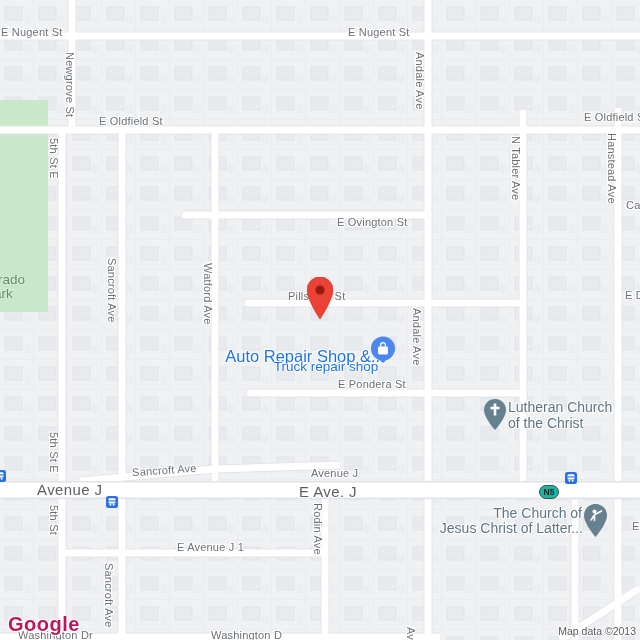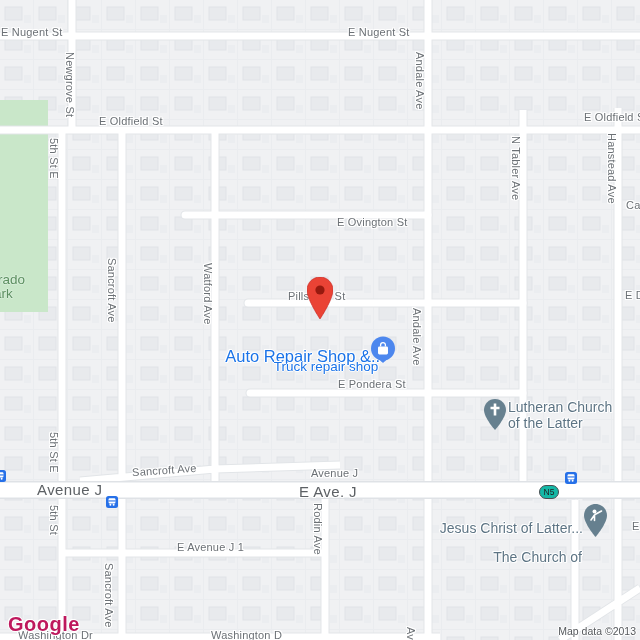--- a/index.html
+++ b/index.html
@@ -14,21 +14,21 @@
        text-shadow:1px 0 0 #d8eeda,-1px 0 0 #d8eeda,0 1px 0 #d8eeda,0 -1px 0 #d8eeda;}
   .poi-name{position:absolute;z-index:3;font-size:16.5px;font-weight:500;color:#1a73e8;white-space:nowrap;transform:translateX(-50%);
        text-shadow:1px 0 0 #fff,-1px 0 0 #fff,0 1px 0 #fff,0 -1px 0 #fff,1px 1px 0 #fff,-1px -1px 0 #fff;}
   .poi-cat{position:absolute;z-index:3;font-size:13.5px;color:#1a73e8;white-space:nowrap;transform:translateX(-50%);
        text-shadow:1px 0 0 #fff,-1px 0 0 #fff,0 1px 0 #fff,0 -1px 0 #fff;}
   .church-lbl{position:absolute;z-index:3;font-size:14px;color:#5d7484;white-space:nowrap;
        text-shadow:1px 0 0 #fff,-1px 0 0 #fff,0 1px 0 #fff,0 -1px 0 #fff,1px 1px 0 #fff,-1px -1px 0 #fff;}
   .pin{position:absolute;z-index:4;}
   .transit{position:absolute;z-index:3;width:12px;height:12px;}
   .badge{position:absolute;z-index:3;width:18px;height:12px;background:#14b8a6;border:1.5px solid #4a4d51;
-       border-radius:7px;font-size:8.5px;font-weight:normal;color:#202124;display:flex;align-items:center;justify-content:center;}
+       border-radius:7px;font-size:8.5px;font-weight:bold;color:#202124;display:flex;align-items:center;justify-content:center;}
   .glogo{position:absolute;z-index:5;left:8px;top:613px;font-size:20px;font-weight:bold;color:#be185d;letter-spacing:.5px;
        text-shadow:1px 0 0 #fff,-1px 0 0 #fff,0 1px 0 #fff,0 -1px 0 #fff,1px 1px 0 #fff,-1px -1px 0 #fff;}
   .attrib{position:absolute;z-index:5;right:4px;top:625px;font-size:10.5px;color:#55585c;
        text-shadow:1px 0 0 #fff,-1px 0 0 #fff,0 1px 0 #fff,0 -1px 0 #fff;}
 </style>
 </head>
 <body>
 
 <div class="map">
 
@@ -102,29 +102,29 @@
   </div>
 
   <div class="pin" style="left:307px;top:277px;">
     <svg width="26" height="42" viewBox="0 0 26 42">
       <path d="M13 0 C5.8 0 0 5.8 0 13 c0 9.7 13 29 13 29 s13 -19.3 13 -29 C26 5.8 20.2 0 13 0 Z" fill="#ea4335" stroke="#c5221f" stroke-width="0.6"></path>
       <circle cx="13" cy="13" r="4.6" fill="#971a0f"></circle>
     </svg>
   </div>
 
   <div class="church-lbl" style="left:508px;top:399px;">Lutheran Church</div>
-  <div class="church-lbl" style="left:508px;top:415px;">of the Latter</div>
+  <div class="church-lbl" style="left:508px;top:415px;">of the Christ</div>
   <div class="pin" style="left:484px;top:399px;">
     <svg width="22" height="31" viewBox="0 0 22 31">
       <path d="M11 0 C4.9 0 0 4.9 0 11 c0 7.8 11 20 11 20 s11 -12.2 11 -20 C22 4.9 17.1 0 11 0 Z" fill="#66808f"></path>
       <path d="M9.7 4.5 h2.6 v3.2 h3.2 v2.6 h-3.2 v6.2 h-2.6 v-6.2 H6.5 V7.7 h3.2 Z" fill="#fff"></path>
     </svg>
   </div>
 
-  <div class="church-lbl" style="right:58px;top:505px;margin-top:44px;">The Church of</div>
+  <div class="church-lbl" style="right:58px;top:505px;">The Church of</div>
   <div class="church-lbl" style="right:57px;top:520px;">Jesus Christ of Latter...</div>
   <div class="pin" style="left:584px;top:504px;">
     <svg width="23" height="33" viewBox="0 0 23 33">
       <path d="M11.5 0 C5.1 0 0 5.1 0 11.5 c0 8.2 11.5 21.5 11.5 21.5 s11.5 -13.3 11.5 -21.5 C23 5.1 17.9 0 11.5 0 Z" fill="#66808f"></path>
       <circle cx="10.5" cy="7.5" r="2" fill="#fff"></circle>
       <path d="M7 16 L10.5 11 M10.5 11 V16.5 M11 10.5 L17.5 7" stroke="#fff" stroke-width="1.6" fill="none" stroke-linecap="round"></path>
     </svg>
   </div>
 
   <div class="transit" style="left:565px;top:470px;">

